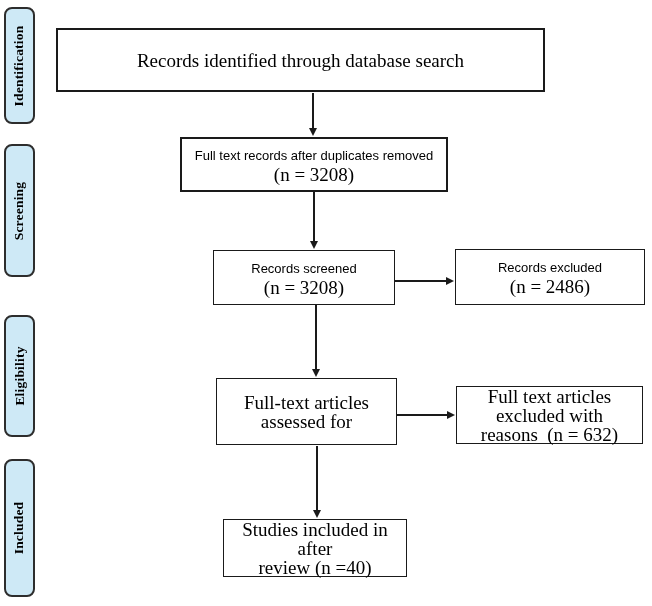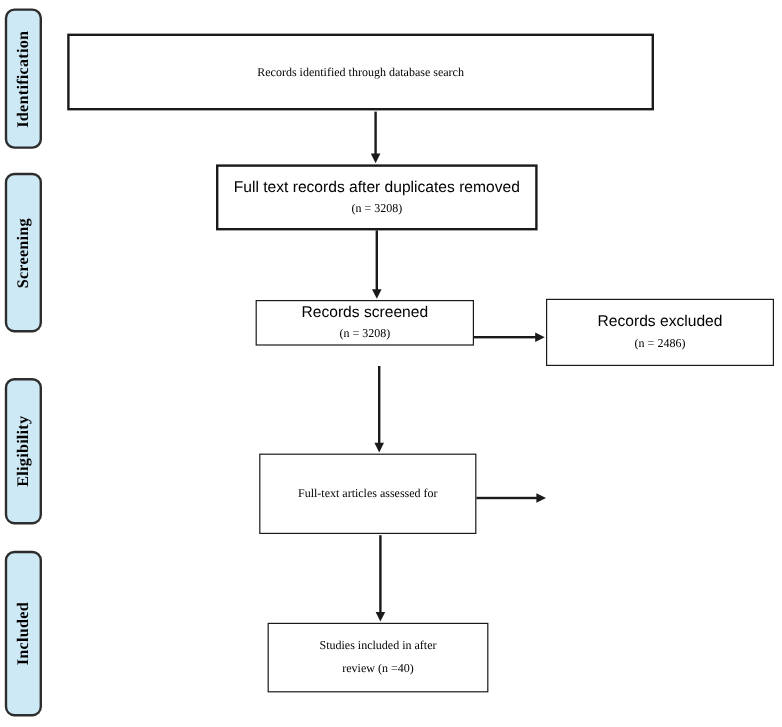--- a/index.html
+++ b/index.html
@@ -42,21 +42,21 @@
     display: flex;
     flex-direction: column;
     align-items: center;
     justify-content: center;
     text-align: center;
     background: #ffffff;
   }
   .fbox .line {
     white-space: pre-wrap;
     line-height: 19px;
-    font-size: 10px;
+    font-size: 19px;
   }
   .serif { font-family: "Liberation Serif", serif; }
   .sans  { font-family: "Liberation Sans", sans-serif; font-size: 13px !important; }
   .roomy { justify-content: space-evenly; }
   
   .arrow-down { position: absolute; width: 2px; }
   .arrow-down::before {
     content: ''; position: absolute; left: 0; top: 0; bottom: 7px;
     width: 1.5px; background: #1a1a1a;
   }
@@ -96,34 +96,38 @@
 
   <div class="fbox roomy" style="left:56px; top:28px; width:489px; height:64px; border-width:2px;">
     <div class="line serif">Records identified through database search</div>
   </div>
 
   <div class="fbox" style="left:180px; top:137px; width:268px; height:55px; border-width:2px;align-items:center;">
     <div class="line sans">Full text records after duplicates removed</div>
     <div class="line serif">(n = 3208)</div>
   </div>
 
-  <div class="fbox" style="left:213px; top:250px; width:182px; height:38px;">
+  <div class="fbox" style="left:213px; top:250px; width:182px; height:55px;">
     <div class="line sans">Records screened</div>
     <div class="line serif">(n = 3208)</div>
   </div>
 
   <div class="fbox" style="left:455px; top:249px; width:190px; height:56px;">
     <div class="line sans">Records excluded</div>
     <div class="line serif">(n = 2486)</div>
   </div>
 
   <div class="fbox" style="left:216px; top:378px; width:181px; height:67px;">
     <div class="line serif">Full-text articles assessed for</div>
   </div>
 
+  <div class="fbox" style="left:456px; top:386px; width:187px; height:58px;">
+    <div class="line serif">Full text articles excluded with</div>
+    <div class="line serif">reasons  (n = 632)</div>
+  </div>
 
   <div class="fbox" style="left:223px; top:519px; width:184px; height:58px;">
     <div class="line serif">Studies included in after</div>
     <div class="line serif">review (n =40)</div>
   </div>
 
   <div class="arrow-down" style="left:312px; top:93px;  height:43px;"></div>
   <div class="arrow-down" style="left:313px; top:192px; height:57px;"></div>
   <div class="arrow-down" style="left:315px; top:305px; height:72px;"></div>
   <div class="arrow-down" style="left:316px; top:446px; height:72px;"></div>

